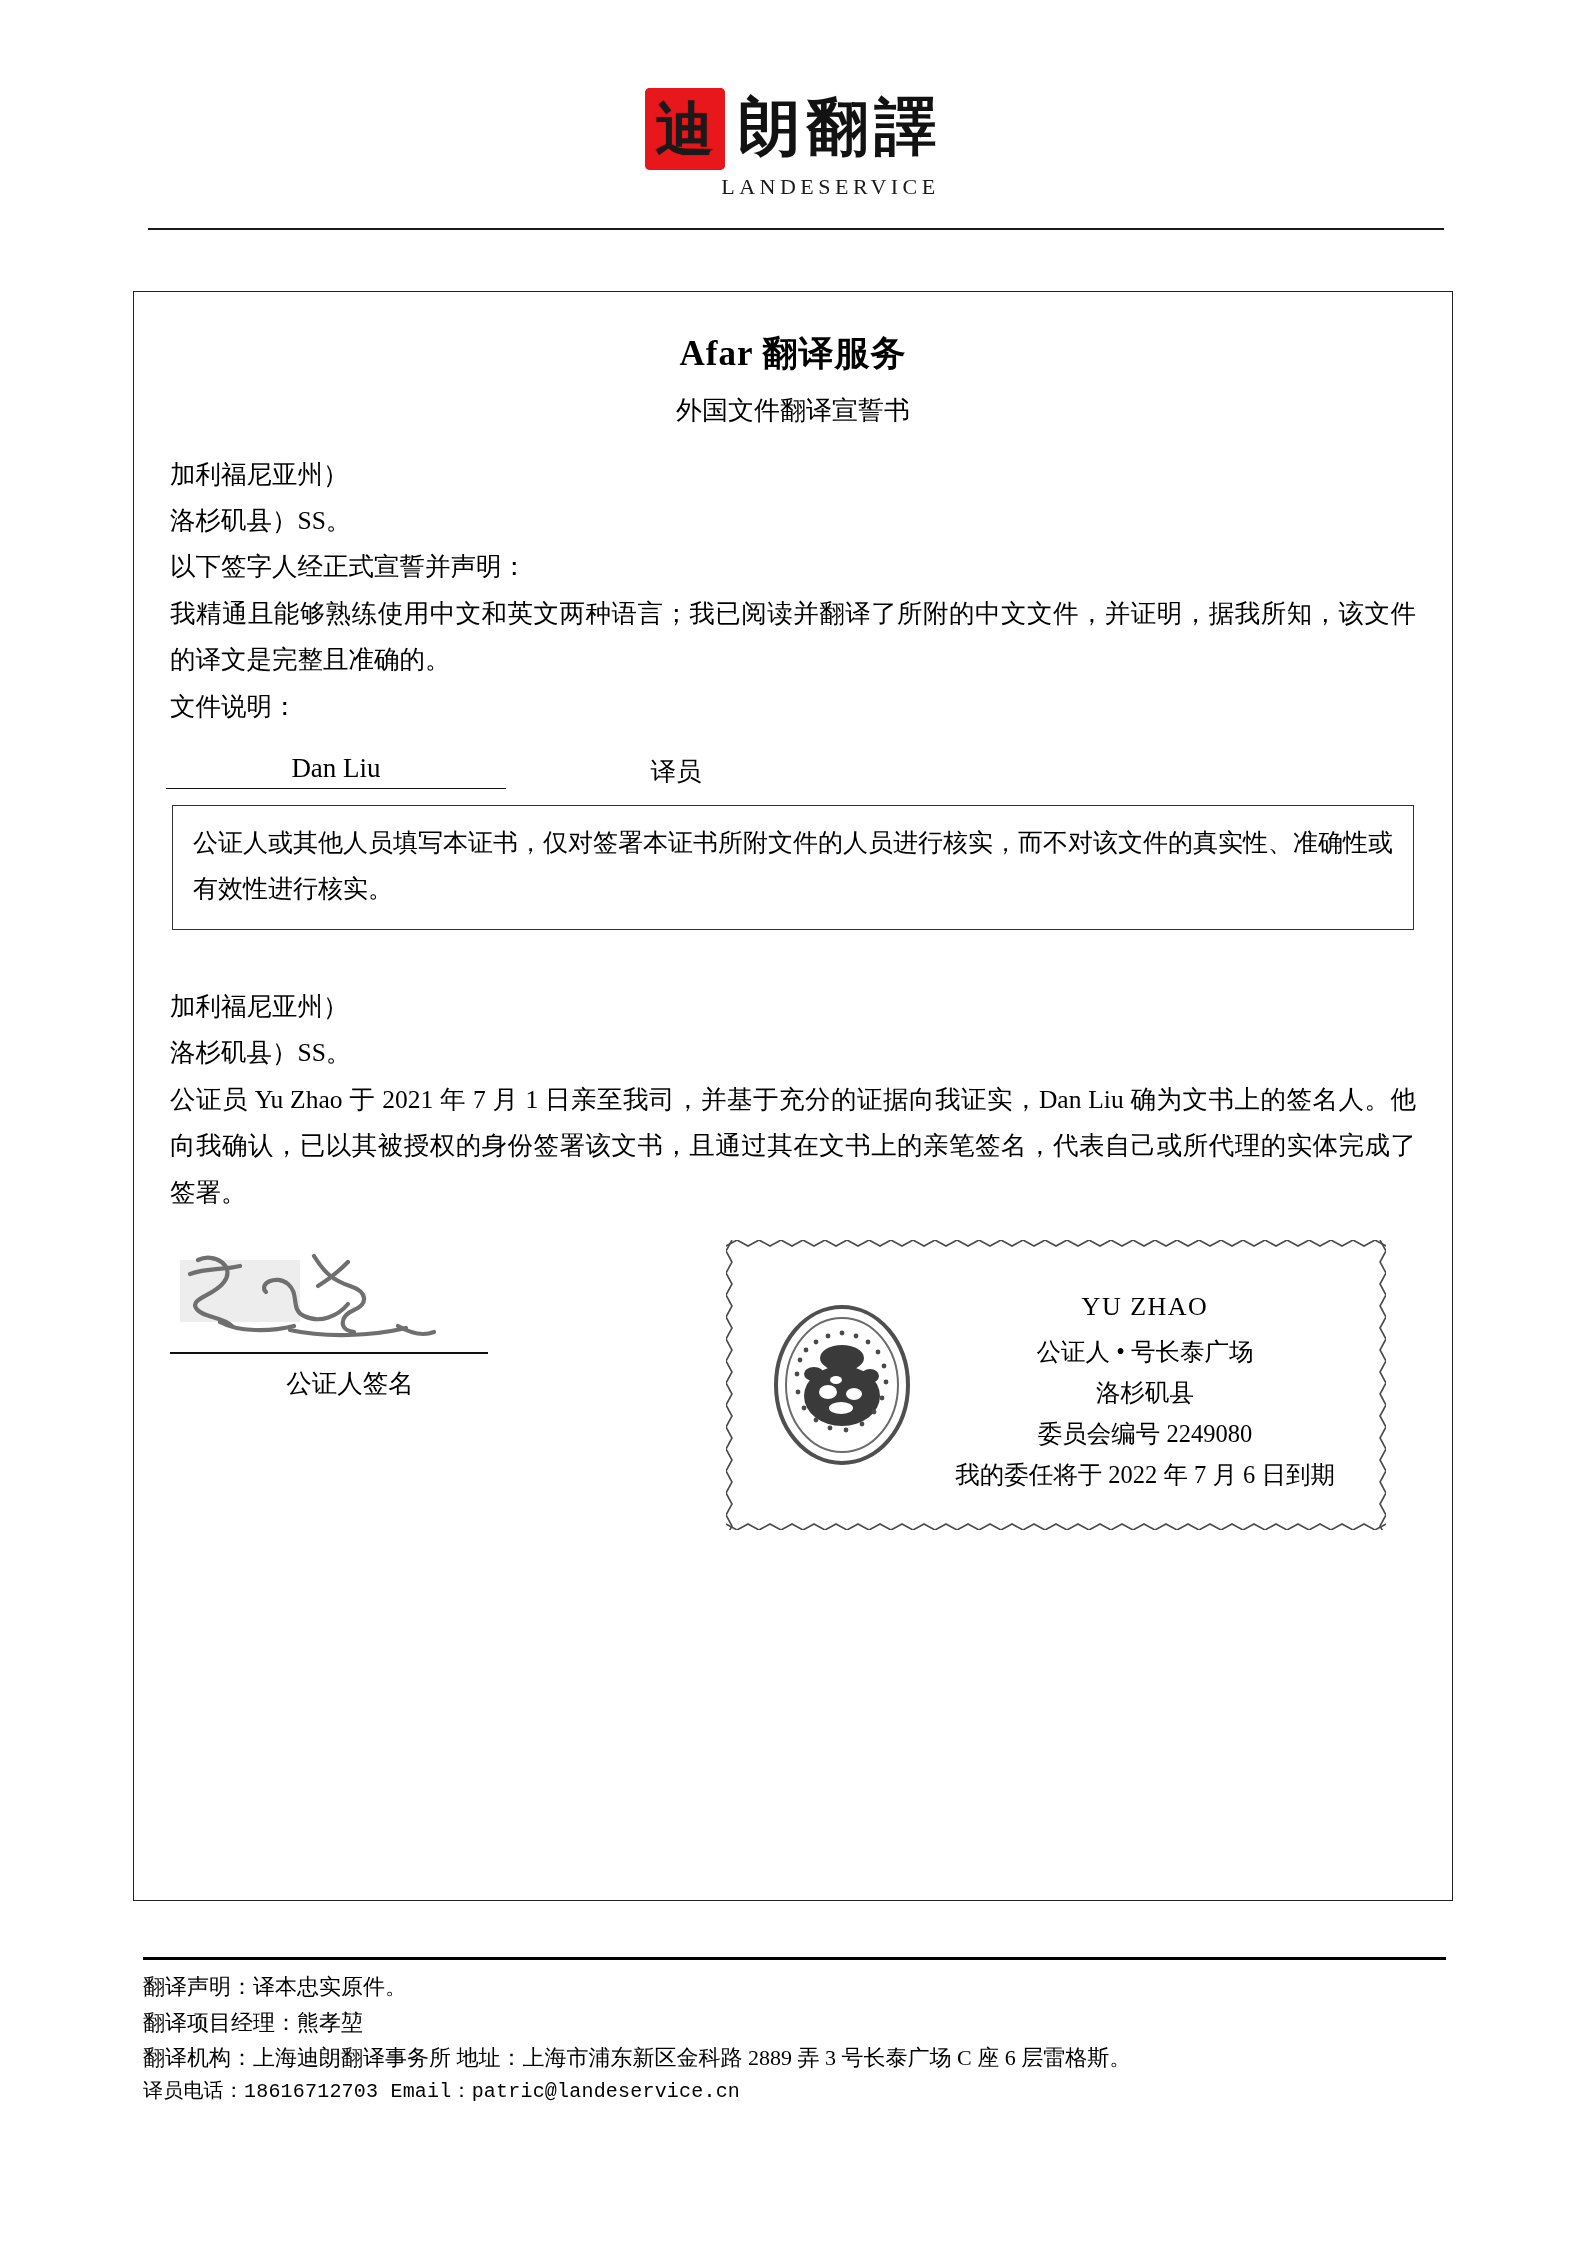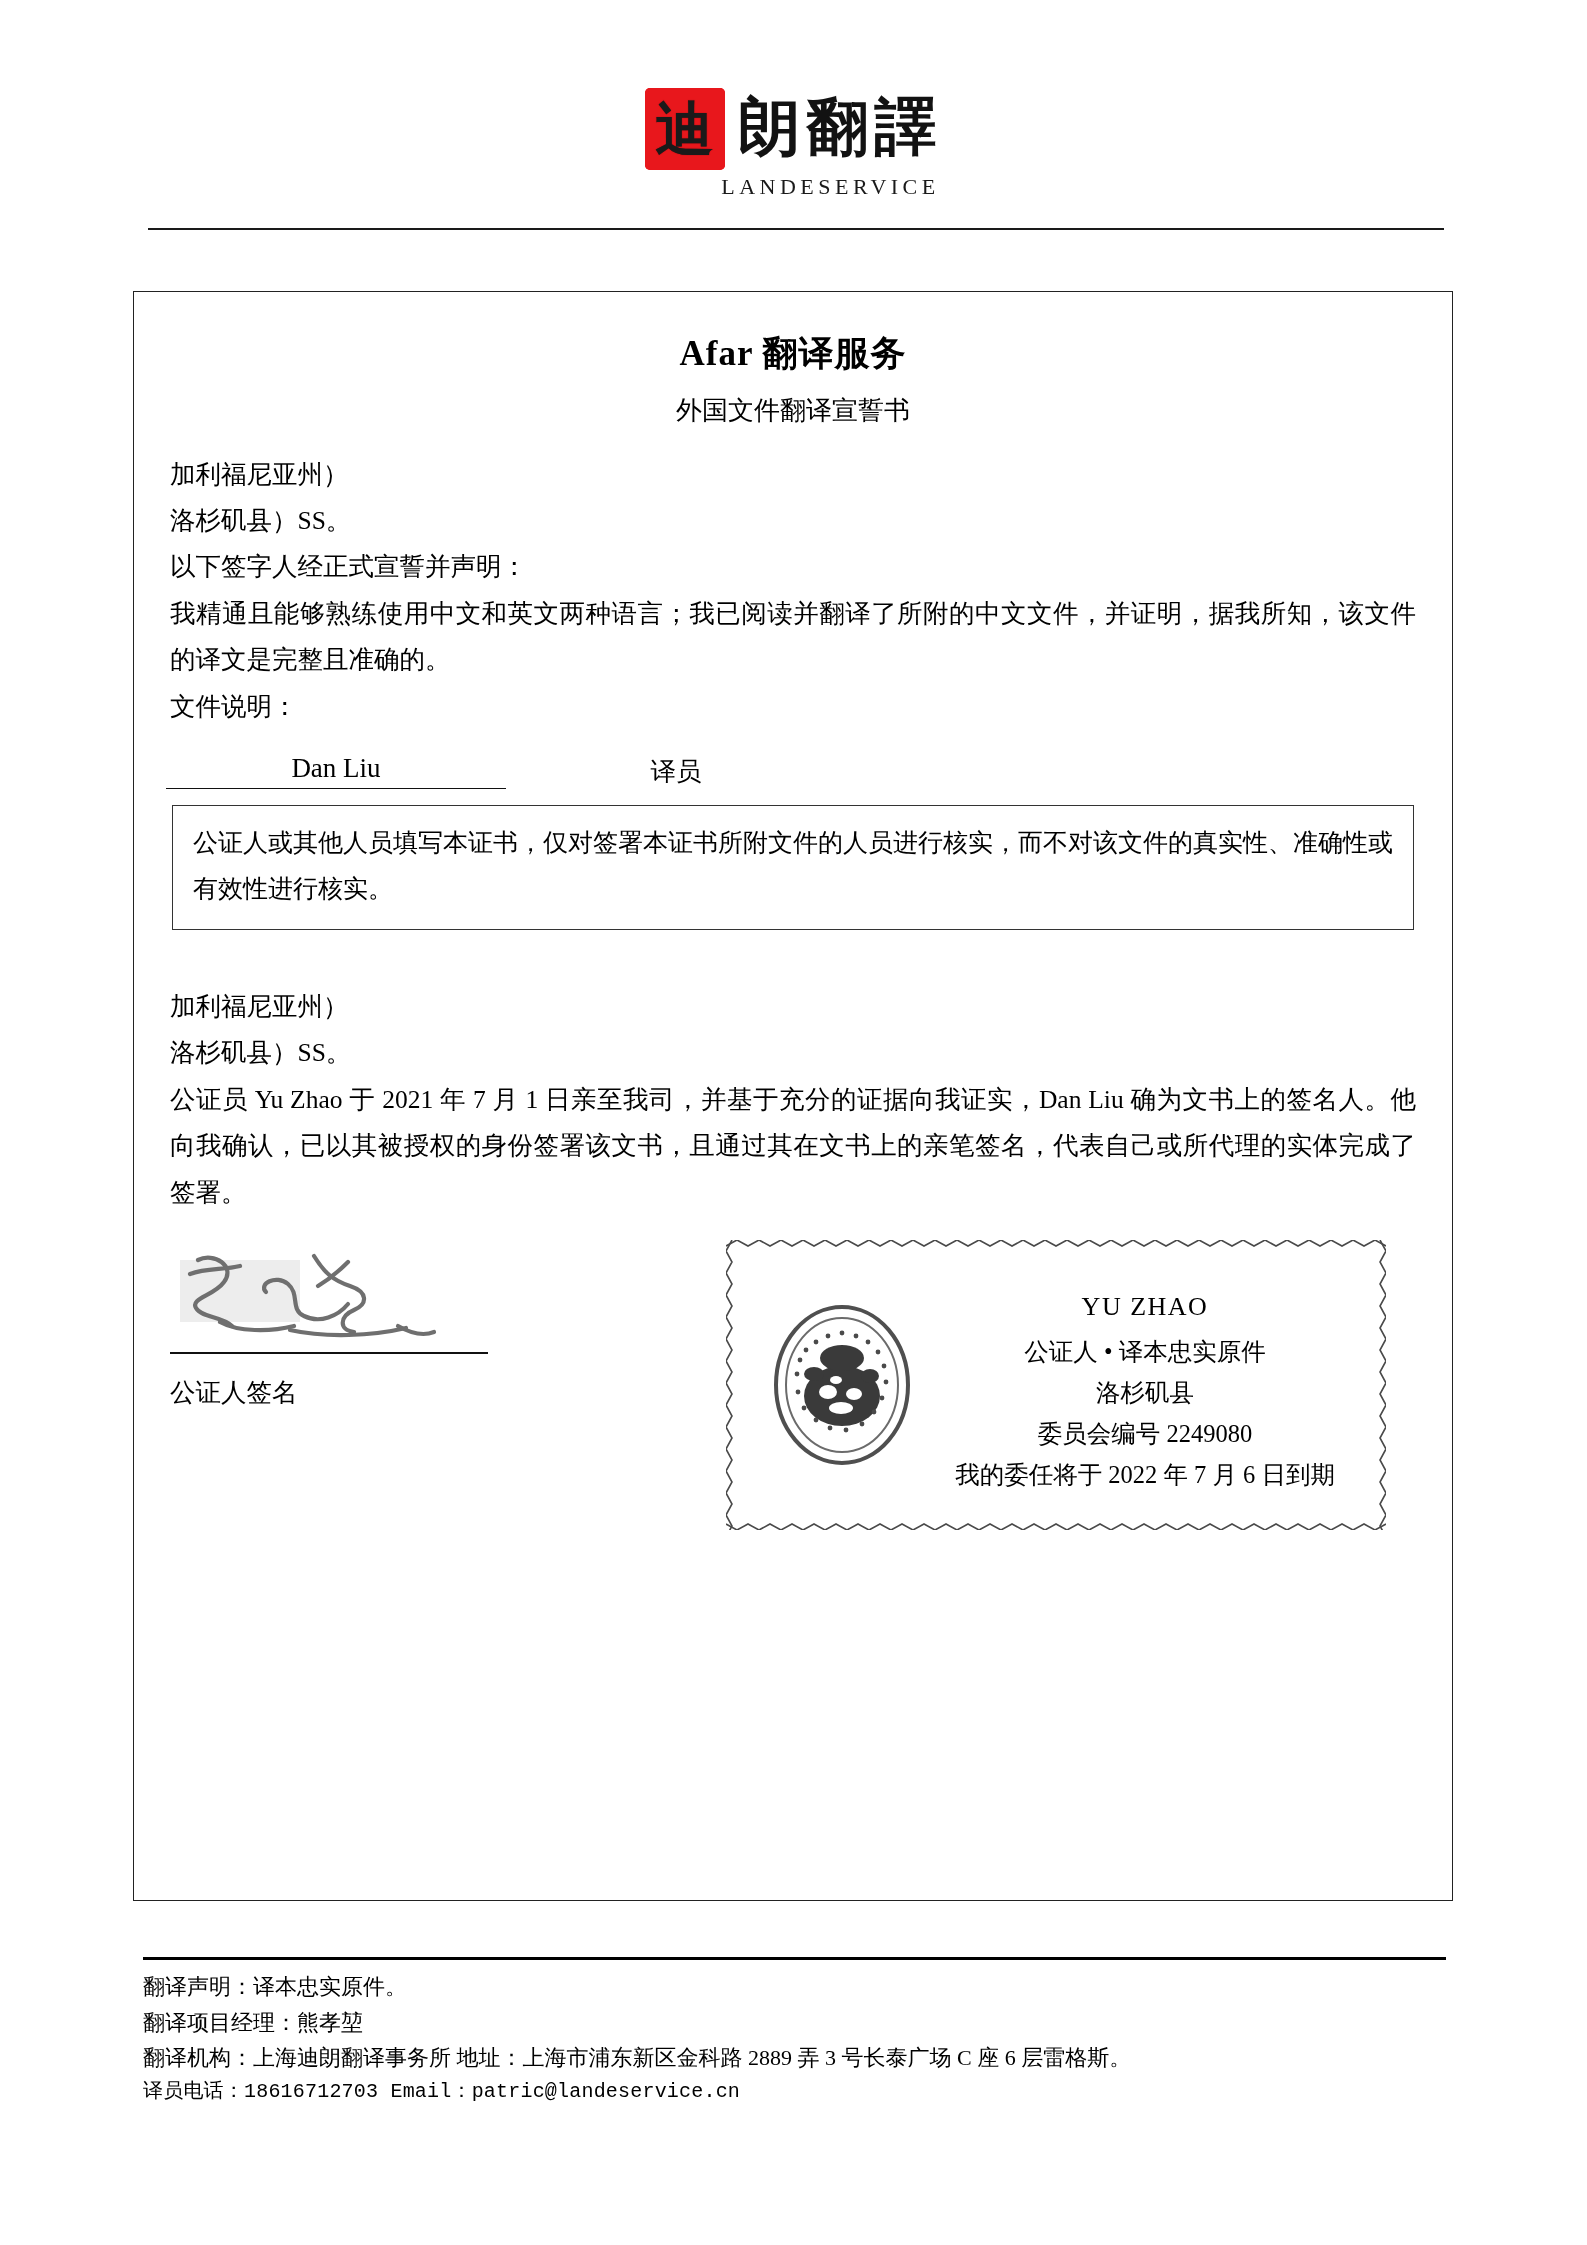--- a/index.html
+++ b/index.html
@@ -203,22 +203,23 @@
   .handwriting svg {
     position: absolute;
     left: -8px;
     top: 0;
   }
   .sig-rule {
     width: 318px;
     border-top: 2px solid #111111;
   }
   .sig-caption {
-    margin-top: 21px;
+    margin-top: 12px;
     font-size: 25.5px;
+    text-align: center;
   }
 
   
   .stamp {
     position: absolute;
     left: 560px;
     top: -6px;
     width: 660px;
     height: 290px;
     box-sizing: border-box;
@@ -436,21 +437,21 @@
                   <circle cx="38" cy="108" r="2.4"></circle>
                   <circle cx="32" cy="92" r="2.4"></circle>
                   <circle cx="31" cy="74" r="2.4"></circle>
                   <circle cx="34" cy="60" r="2.4"></circle>
                 </g>
               </svg>
             </div>
 
             <div class="stamp-lines">
               <p class="stamp-line name">YU ZHAO</p>
-              <p class="stamp-line">公证人 • 译本忠实原件</p>
+              <p class="stamp-line">公证人 • 号长泰广场</p>
               <p class="stamp-line">洛杉矶县</p>
               <p class="stamp-line">委员会编号 2249080</p>
               <p class="stamp-line">我的委任将于 2022 年 7 月 6 日到期</p>
             </div>
           </div>
         </div>
 
       </div>
     </div>
 

